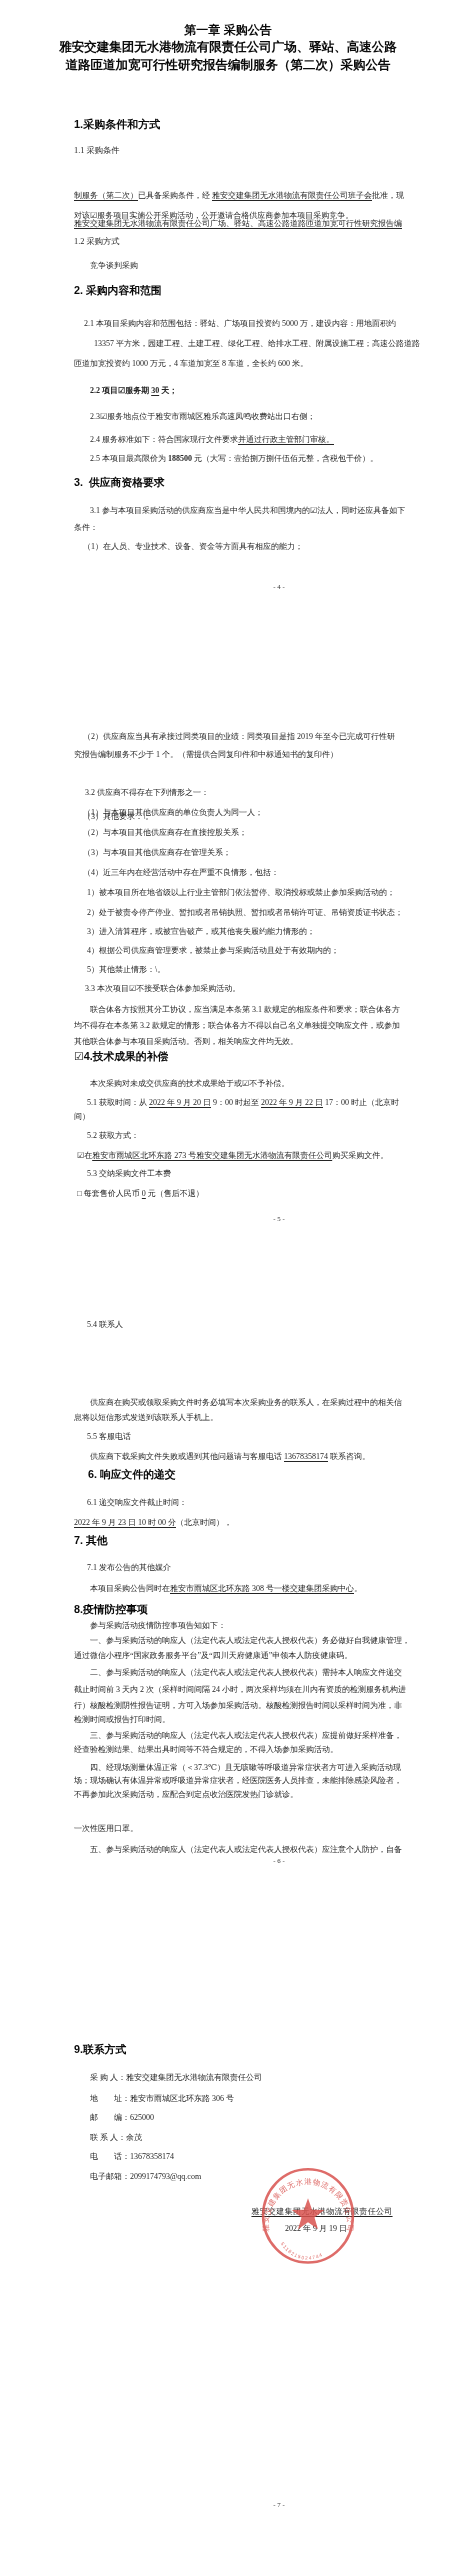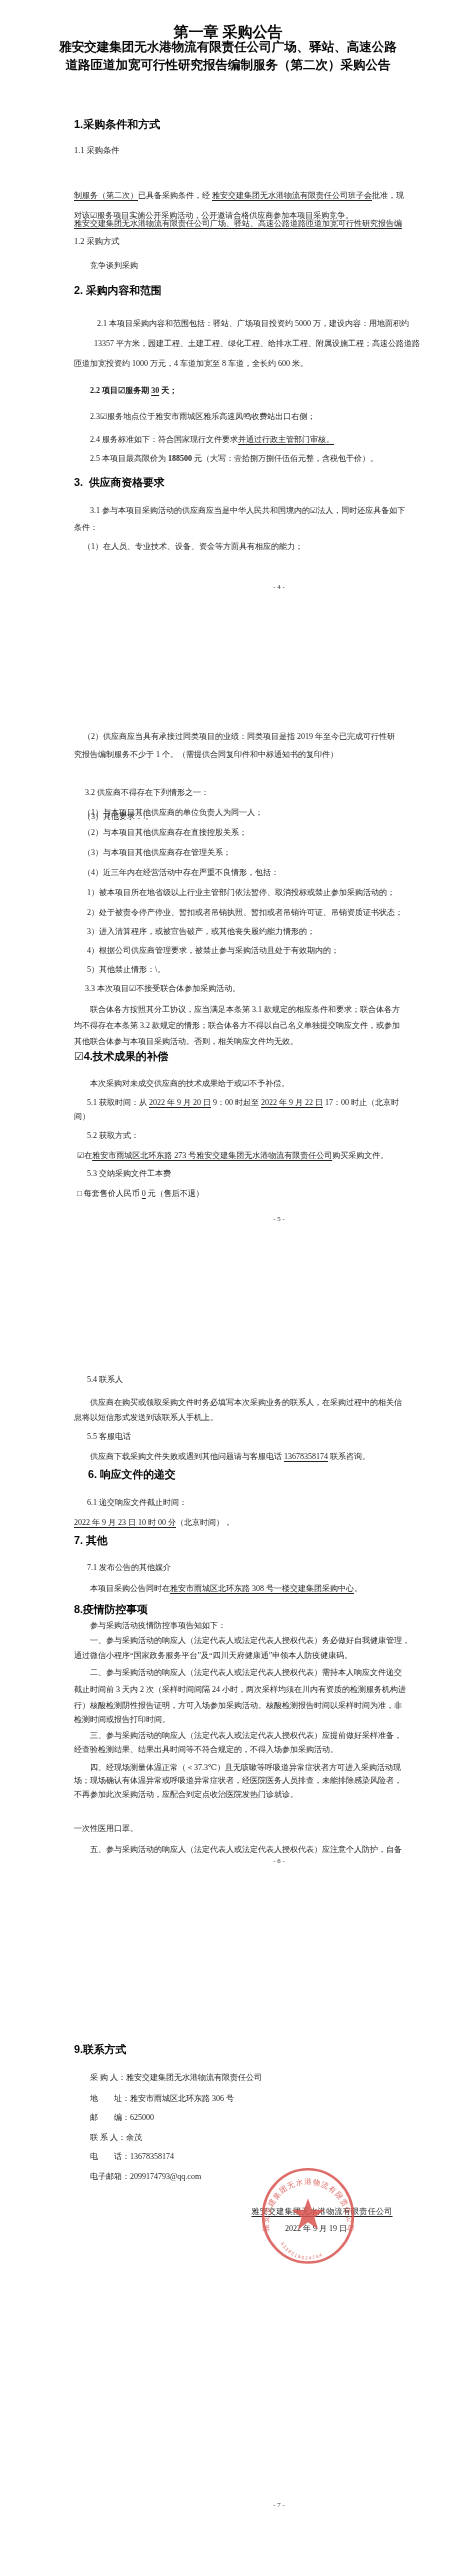--- a/index.html
+++ b/index.html
@@ -13,34 +13,34 @@
   .b{font-weight:bold;}
   .pg{font-size:6.8px;color:#333;}
   .stamp{position:absolute;left:258px;top:2165px;opacity:0.85;}
   .signer{letter-spacing:0.3px;}
 </style>
 </head>
 <body>
 
 <div class="page">
 
-  <div class="ln hd ctr" style="top:20.5px;font-size:15px;">第一章 采购公告</div>
+  <div class="ln hd ctr" style="top:20.5px;font-size:12px;">第一章 采购公告</div>
   <div class="ln hd ctr" style="top:38px;font-size:12.5px;">雅安交建集团无水港物流有限责任公司广场、驿站、高速公路</div>
   <div class="ln hd ctr" style="top:56px;font-size:12.5px;">道路匝道加宽可行性研究报告编制服务（第二次）采购公告</div>
 
   <div class="ln hd" style="left:74px;top:116px;font-size:11px;">1.采购条件和方式</div>
   <div class="ln sub" style="left:74px;top:145px;">1.1 采购条件</div>
   <div class="ln u" style="left:74px;top:170px;margin-top:48px;">雅安交建集团无水港物流有限责任公司广场、驿站、高速公路道路匝道加宽可行性研究报告编</div>
   <div class="ln" style="left:74px;top:190px;"><span class="u">制服务（第二次）</span><span>已具备采购条件，经 </span><span class="u">雅安交建集团无水港物流有限责任公司班子会</span><span>批准，现</span></div>
   <div class="ln" style="left:74px;top:210px;">对该☑服务项目实施公开采购活动，公开邀请合格供应商参加本项目采购竞争。</div>
   <div class="ln sub" style="left:74px;top:236px;">1.2 采购方式</div>
   <div class="ln" style="left:90px;top:260px;">竞争谈判采购</div>
 
   <div class="ln hd" style="left:74px;top:282px;">2. 采购内容和范围</div>
-  <div class="ln" style="left:97px;top:318px;text-align:right;">2.1 本项目采购内容和范围包括：驿站、广场项目投资约 5000 万，建设内容：用地面积约</div>
+  <div class="ln" style="left:84px;top:318px;text-align:right;">2.1 本项目采购内容和范围包括：驿站、广场项目投资约 5000 万，建设内容：用地面积约</div>
   <div class="ln" style="left:74px;top:338px;margin-left:20px;">13357 平方米，园建工程、土建工程、绿化工程、给排水工程、附属设施工程；高速公路道路</div>
   <div class="ln" style="left:74px;top:358px;">匝道加宽投资约 1000 万元，4 车道加宽至 8 车道，全长约 600 米。</div>
   <div class="ln" style="left:90px;top:385px;"><span class="b">2.2 项目☑服务期 </span><span class="u b">30</span><span class="b"> 天；</span></div>
   <div class="ln" style="left:90px;top:411px;">2.3☑服务地点位于雅安市雨城区雅乐高速凤鸣收费站出口右侧；</div>
   <div class="ln" style="left:90px;top:434px;"><span>2.4 服务标准如下：符合国家现行文件要求</span><span class="u">并通过行政主管部门审核。</span></div>
   <div class="ln" style="left:90px;top:453px;"><span>2.5 本项目最高限价为 </span><span class="b">188500</span><span> 元（大写：壹拾捌万捌仟伍佰元整，含税包干价）。</span></div>
 
   <div class="ln hd" style="left:74px;top:474px;">3.  供应商资格要求</div>
   <div class="ln" style="left:90px;top:505px;">3.1 参与本项目采购活动的供应商应当是中华人民共和国境内的☑法人，同时还应具备如下</div>
   <div class="ln" style="left:74px;top:522px;">条件：</div>
@@ -69,21 +69,21 @@
   <div class="ln" style="left:90px;top:1078px;">本次采购对未成交供应商的技术成果给于或☑不予补偿。</div>
 
   <div class="ln" style="left:87px;top:1097px;"><span>5.1 获取时间：从 </span><span class="u">2022 年 9 月 20 日</span><span> 9：00 时起至 </span><span class="u">2022 年 9 月 22 日</span><span> 17：00 时止（北京时</span></div>
   <div class="ln" style="left:74px;top:1111px;">间）</div>
   <div class="ln" style="left:87px;top:1130px;">5.2 获取方式：</div>
   <div class="ln" style="left:77px;top:1150px;"><span>☑在</span><span class="u">雅安市雨城区北环东路 273 号雅安交建集团无水港物流有限责任公司</span><span>购买采购文件。</span></div>
   <div class="ln" style="left:87px;top:1168px;">5.3 交纳采购文件工本费</div>
   <div class="ln" style="left:77px;top:1188px;"><span>□ 每套售价人民币 </span><span class="u">0</span><span> 元（售后不退）</span></div>
   <div class="ln pg" style="left:262px;top:1214px;width:34px;text-align:center;">- 5 -</div>
 
-  <div class="ln" style="left:87px;top:1374px;">5.4 联系人</div>
+  <div class="ln" style="left:87px;top:1319px;">5.4 联系人</div>
   <div class="ln" style="left:90px;top:1397px;">供应商在购买或领取采购文件时务必填写本次采购业务的联系人，在采购过程中的相关信</div>
   <div class="ln" style="left:74px;top:1412px;">息将以短信形式发送到该联系人手机上。</div>
   <div class="ln" style="left:87px;top:1431px;">5.5 客服电话</div>
   <div class="ln" style="left:90px;top:1451px;"><span>供应商下载采购文件失败或遇到其他问题请与客服电话 </span><span class="u">13678358174</span><span> 联系咨询。</span></div>
 
   <div class="ln hd" style="left:88px;top:1466px;">6. 响应文件的递交</div>
   <div class="ln" style="left:87px;top:1497px;">6.1 递交响应文件截止时间：</div>
   <div class="ln" style="left:74px;top:1517px;"><span class="u">2022 年 9 月 23 日 10 时 00 分</span><span>（北京时间），</span></div>
 
   <div class="ln hd" style="left:74px;top:1532px;">7. 其他</div>

